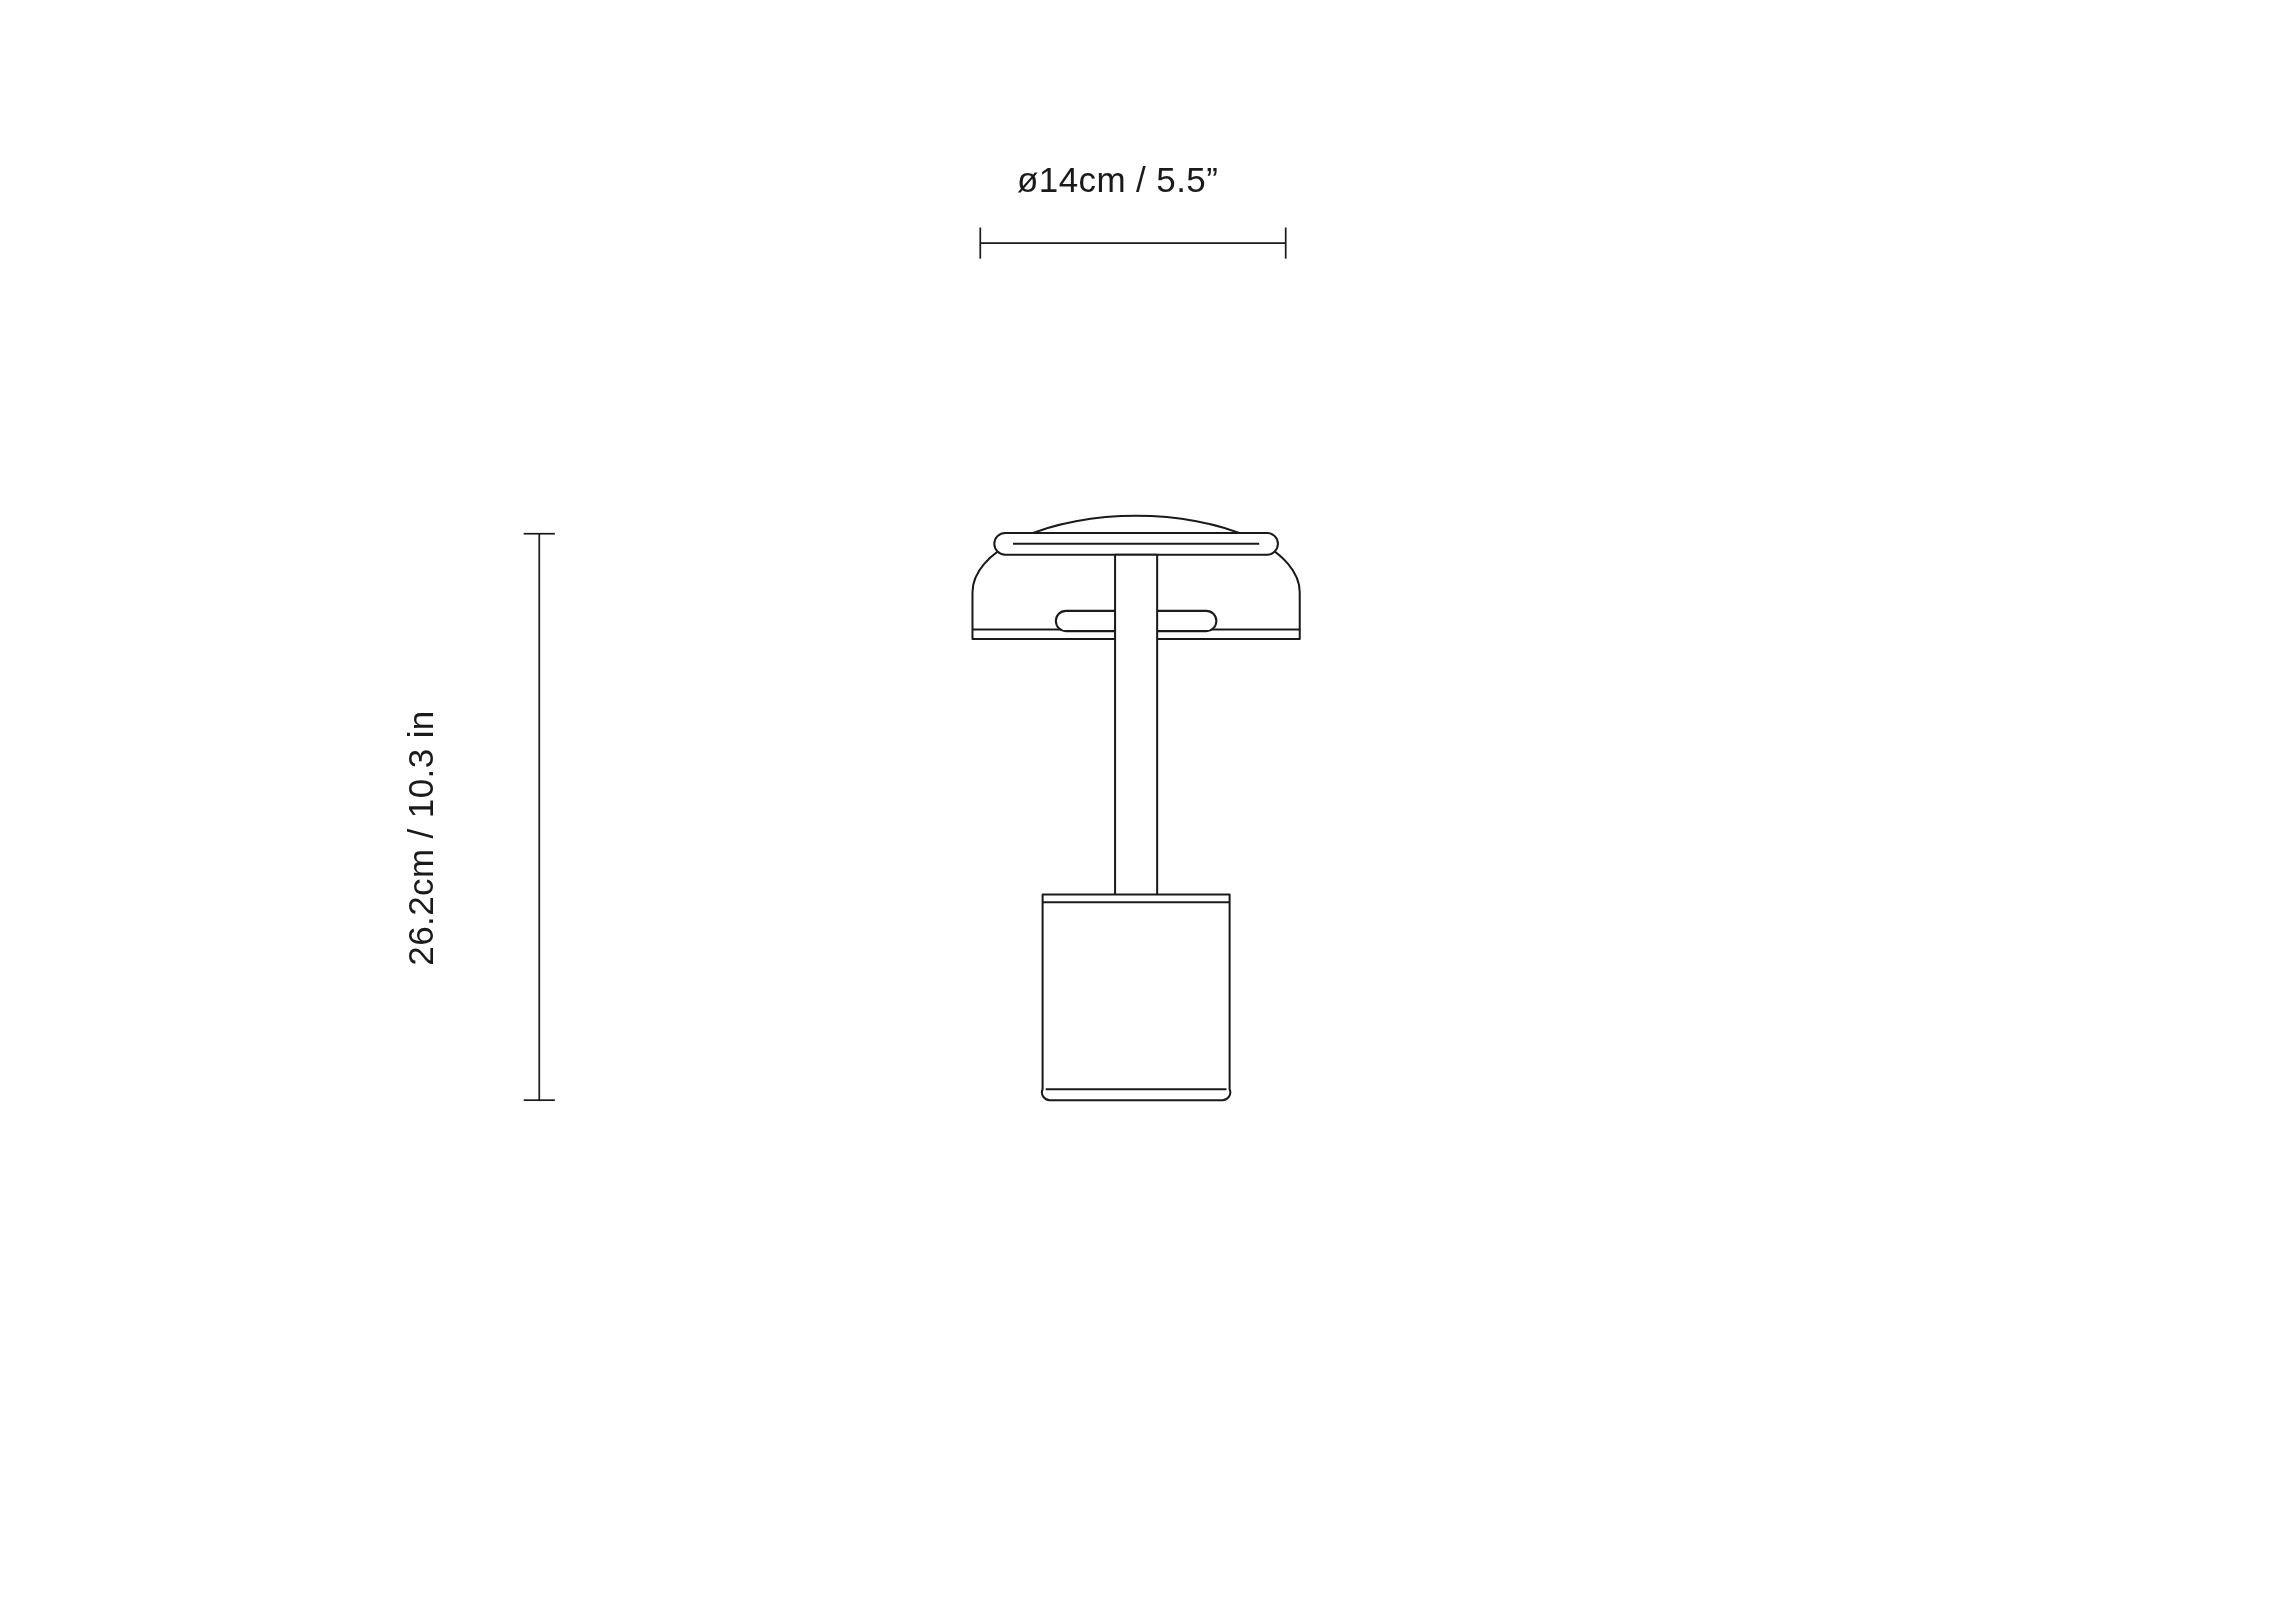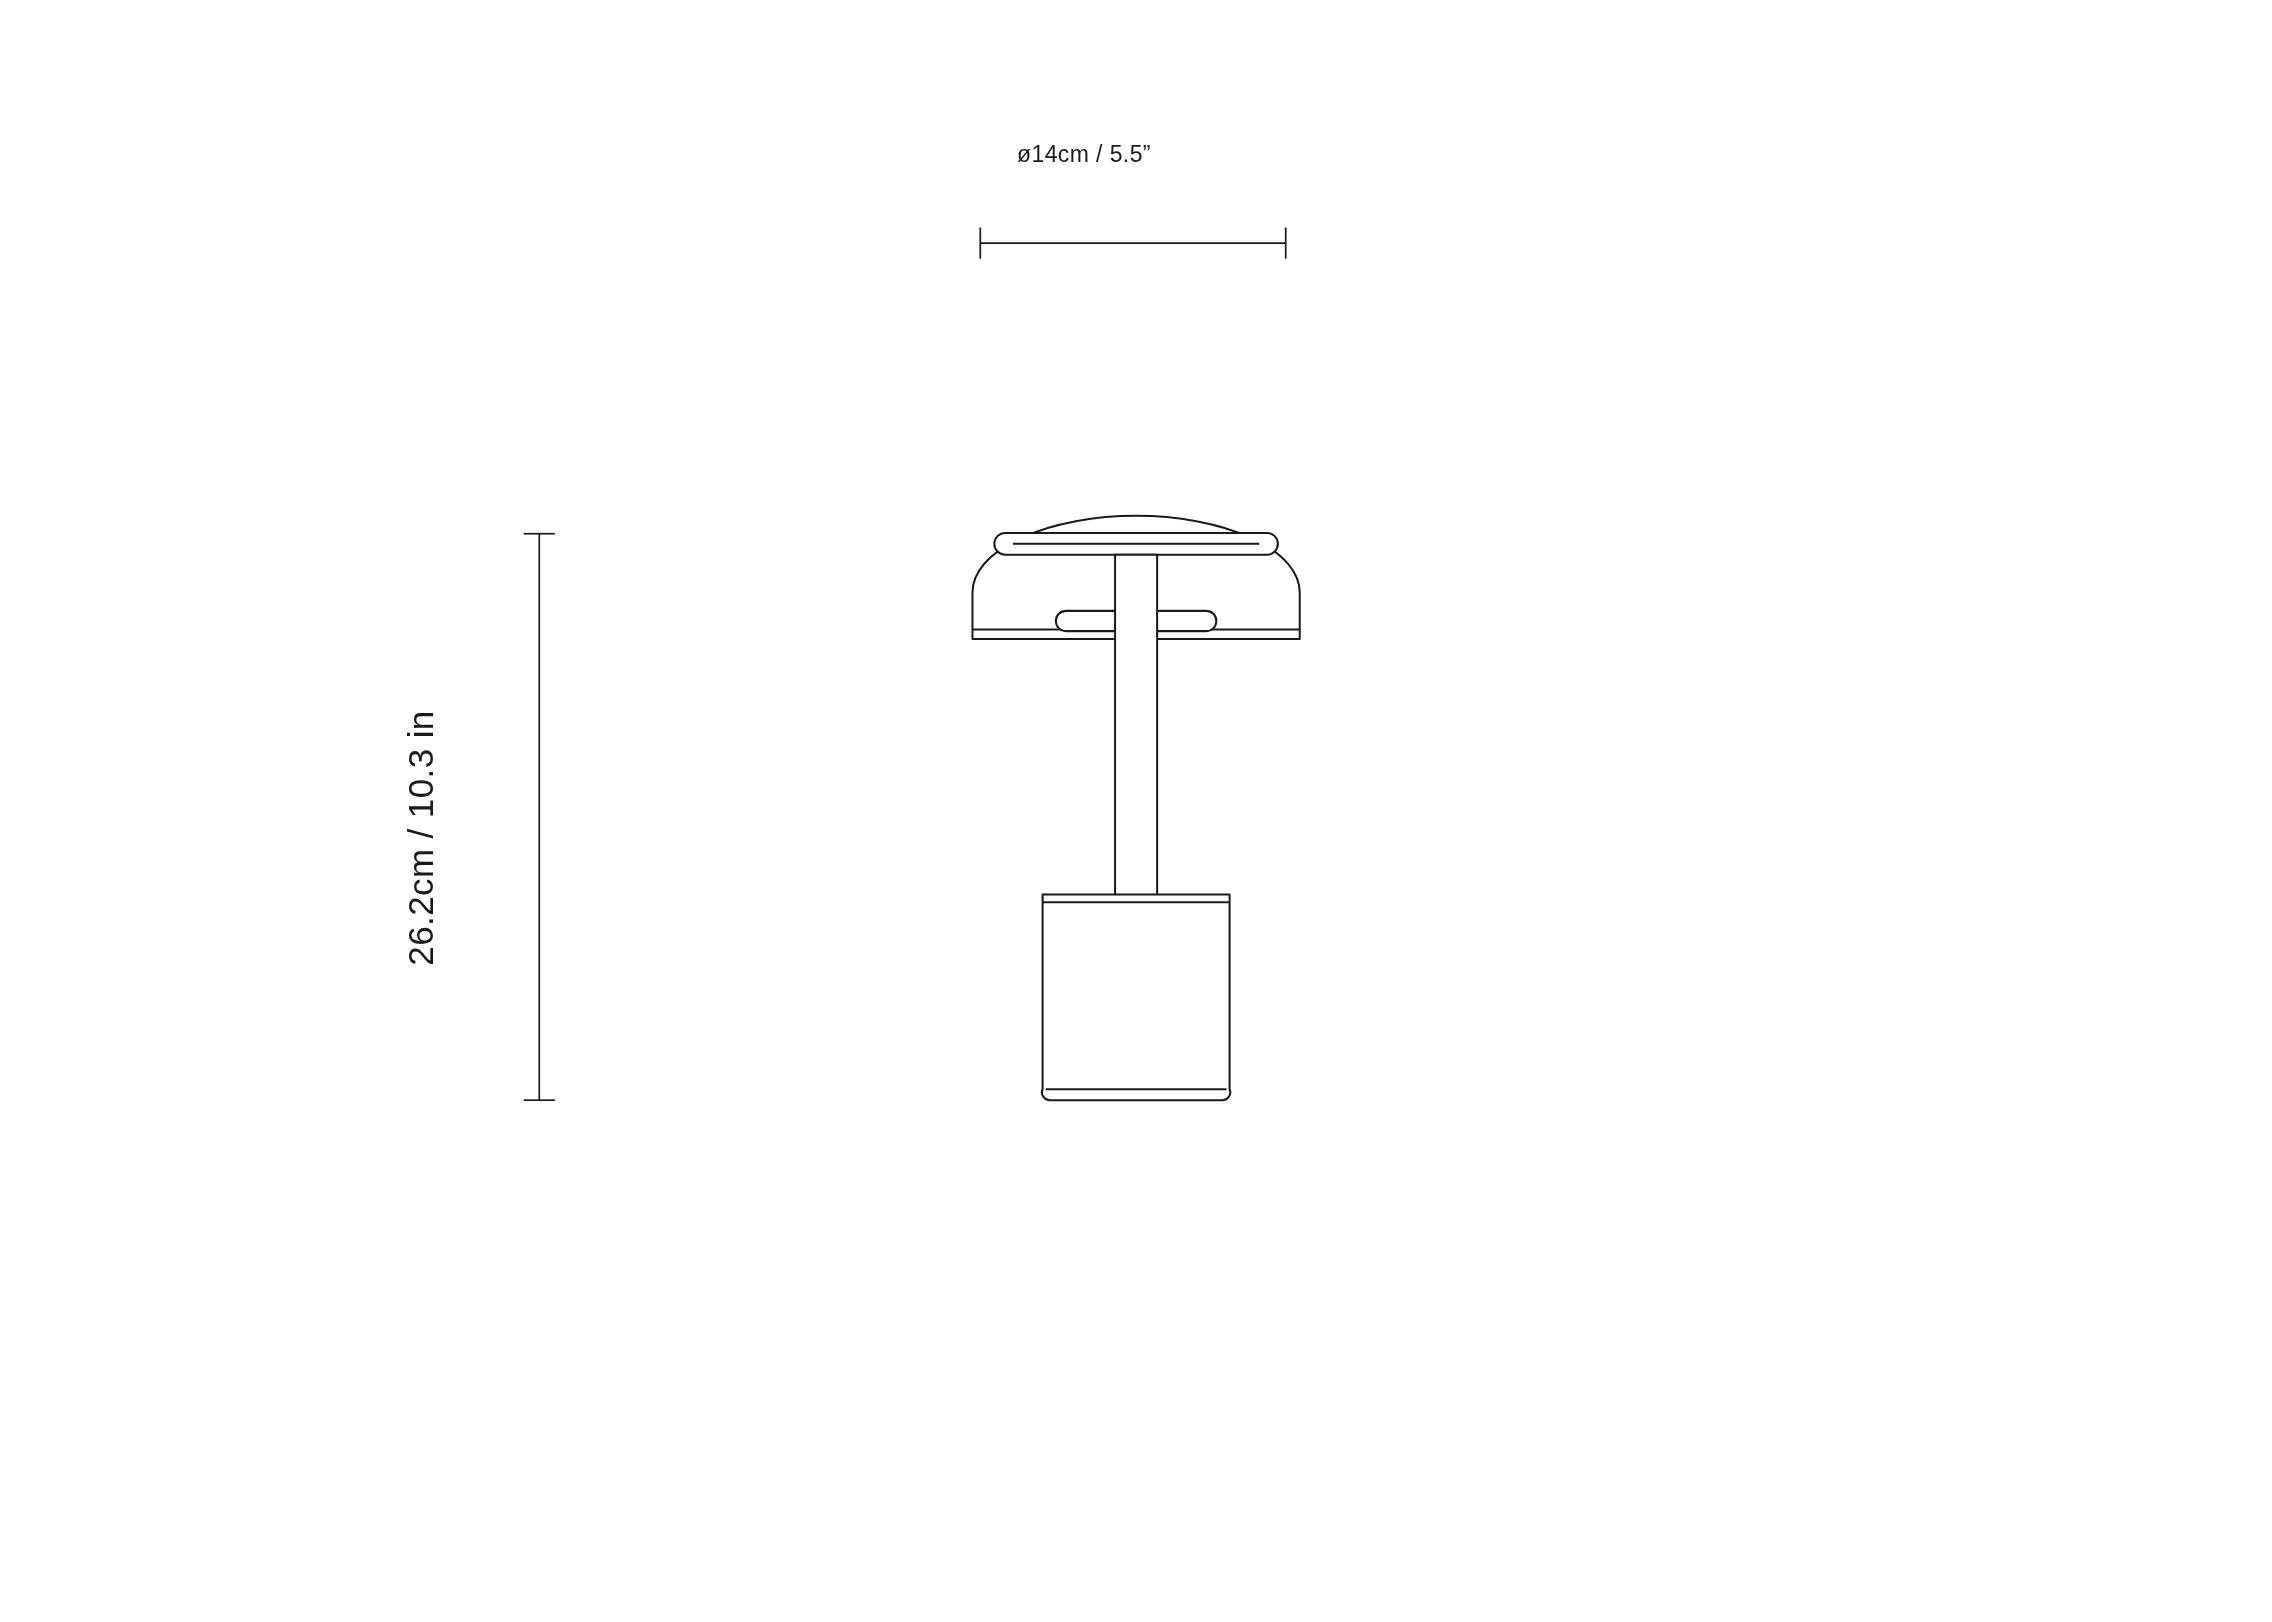--- a/index.html
+++ b/index.html
@@ -21,22 +21,22 @@
   }
   .dim-label {
     position: absolute;
     color: #1a1a1a;
     font-size: 34px;
     letter-spacing: 0.4px;
     white-space: nowrap;
   }
   #width-label {
     left: 1017px;
-    top: 141px;
-    font-size: 23px;
+    top: 160px;
+    font-size: 35px;
   }
   #height-label {
     left: 421px;
     top: 838px;
     transform: translate(-50%, -50%) rotate(-90deg);
     transform-origin: center center;
     font-size: 35px;
   }
   svg.drawing {
     position: absolute;

